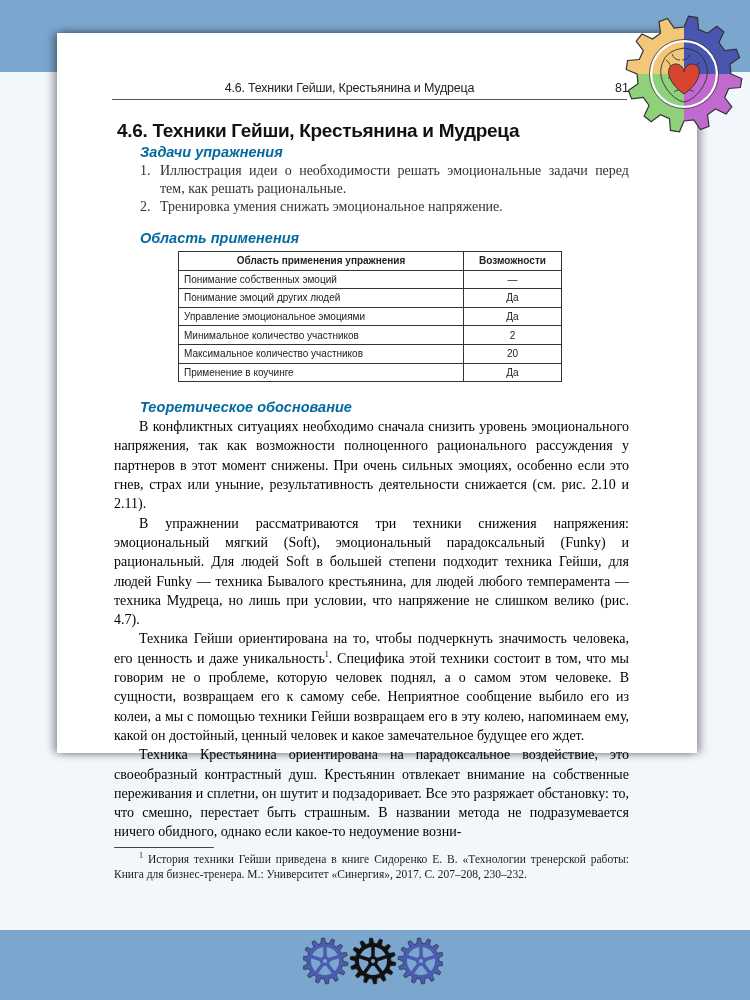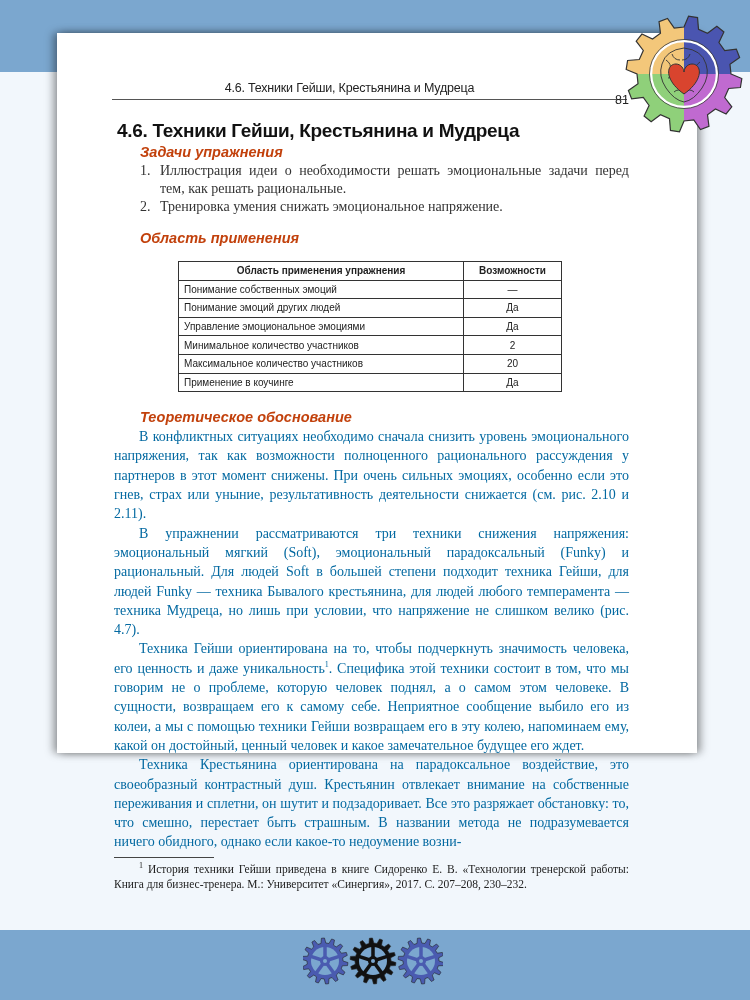--- a/index.html
+++ b/index.html
@@ -25,49 +25,49 @@
       position: absolute; left: 57px; top: 33px; width: 640px; height: 720px;
       background: #ffffff;
       box-shadow: -4px 0 8px rgba(0,0,0,0.35), 4px 0 8px rgba(0,0,0,0.35);
     }
     .running-head {
       position: absolute; left: 55px; top: 45px; width: 515px;
       height: 22px; border-bottom: 1px solid #555;
       font-family: "Liberation Sans", sans-serif; font-size: 12.5px; color: #222;
     }
     .running-head .rh-title { position: absolute; left: 0; width: 475px; text-align: center; top: 3px; letter-spacing: -0.2px; }
-    .running-head .rh-page { position: absolute; right: -2px; top: 3px; margin-top: 12px; }
+    .running-head .rh-page { position: absolute; right: -2px; top: 3px; }
     .content {
       position: absolute; left: 57px; top: 86px; width: 515px;
       color: #222;
     }
     h1.section-title {
       font-family: "Liberation Sans", sans-serif; font-weight: bold;
       font-size: 19px; color: #111; letter-spacing: -0.3px; line-height: 24px;
       margin-left: 3px;
     }
     h2.sub {
       font-family: "Liberation Sans", sans-serif; font-weight: bold; font-style: italic;
-      font-size: 14.5px; color: #c2410c; line-height: 19px; margin-left: 26px;
+      font-size: 14.5px; color: #0369a1; line-height: 19px; margin-left: 26px;
     }
     ol.tasks { list-style: none; margin-left: 26px; font-size: 14px; line-height: 18px; color: #333; }
     ol.tasks li { display: flex; }
     ol.tasks li .num { width: 20px; flex: none; }
     ol.tasks li .txt { flex: 1; text-align: justify; }
     table.app {
-      margin-left: 64px; margin-top: 13px; width: 384px;
+      margin-left: 64px; margin-top: 3px; width: 384px;
       border-collapse: collapse;
       font-family: "Liberation Sans", sans-serif; font-size: 10px; color: #222; border-radius: 21px;
     }
     table.app th, table.app td { border: 1px solid #333; height: 18.6px; padding: 0 5px; }
     table.app th { font-weight: bold; text-align: center; }
     table.app td.val { text-align: center; width: 98px; }
     table.app th.col2 { width: 98px; }
     p.body {
-      font-size: 14px; line-height: 19.3px; color: #0369a1; text-align: justify;
+      font-size: 14px; line-height: 19.3px; color: #000000; text-align: justify;
       text-indent: 25px;
     }
     sup { font-size: 8px; vertical-align: super; line-height: 0; }
     .fn-rule { width: 100px; height: 1px; background: #444; margin-top: 5px; margin-bottom: 4px; }
     p.footnote {
       font-size: 11.5px; line-height: 15px; color: #222; text-align: justify; text-indent: 25px;
     }
     .logo { position: absolute; left: 624px; top: 14px; width: 120px; height: 120px; }
     .gears { position: absolute; left: 303px; top: 936px; width: 140px; height: 50px; }
   </style>

